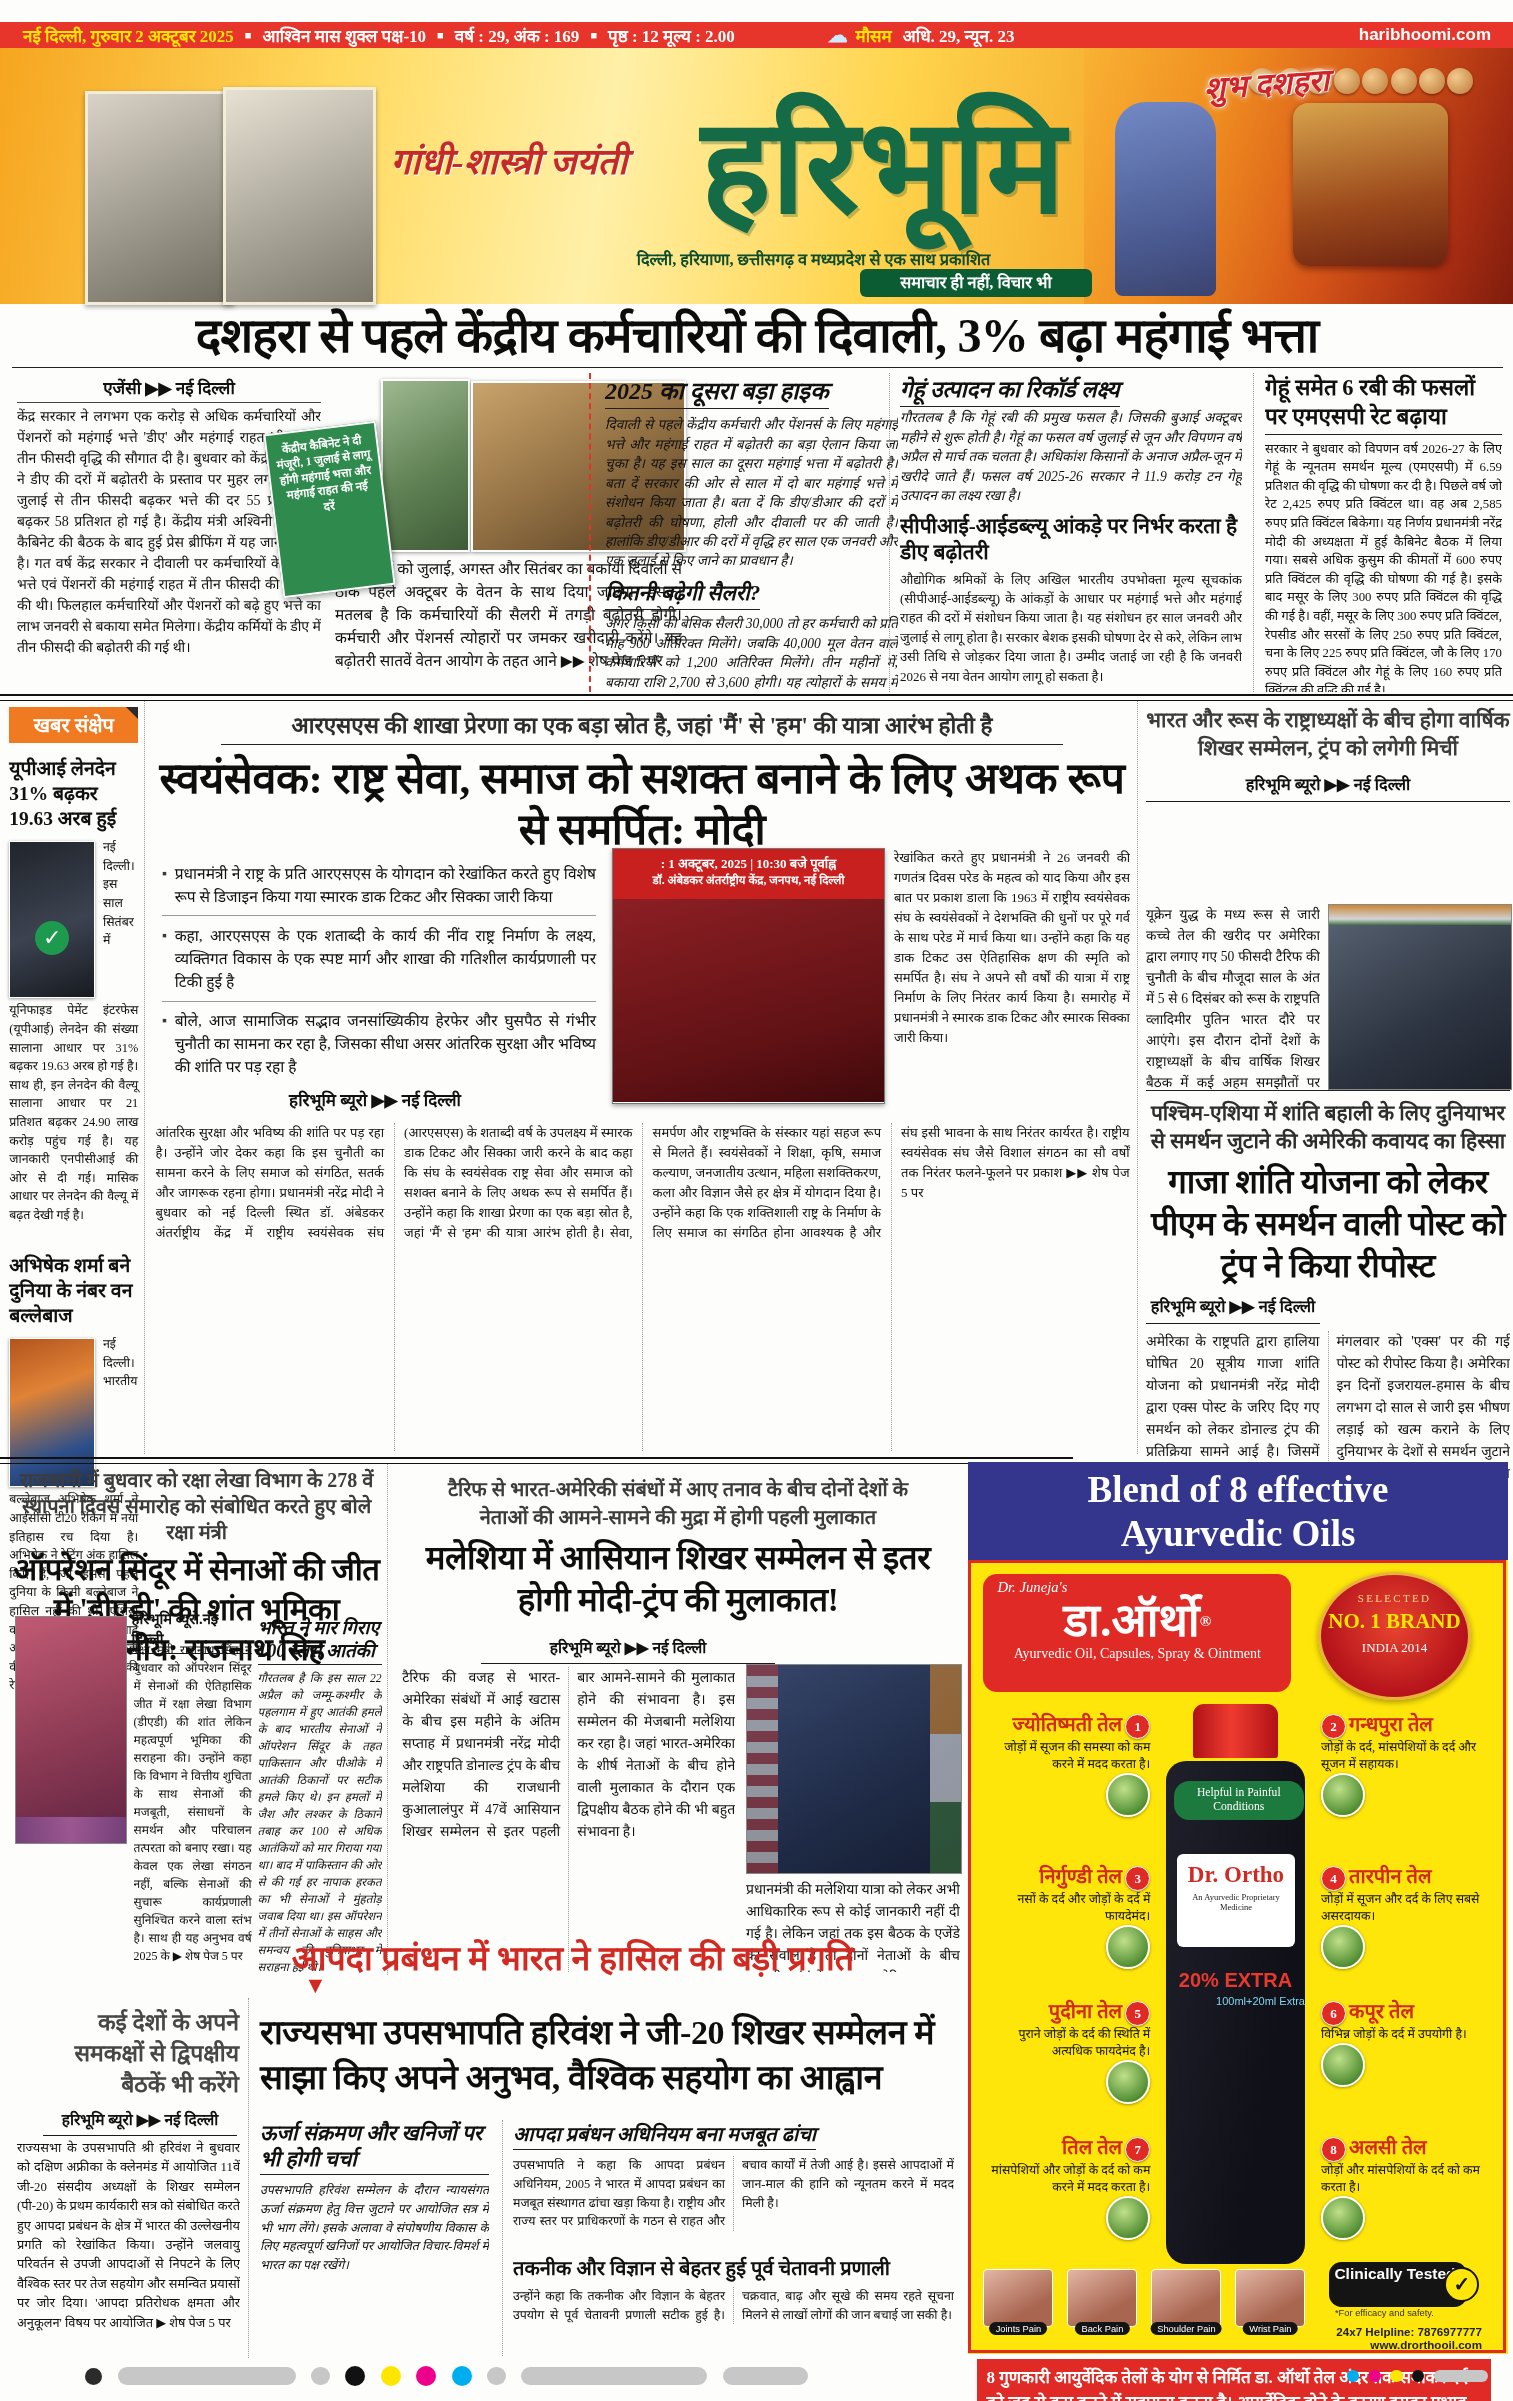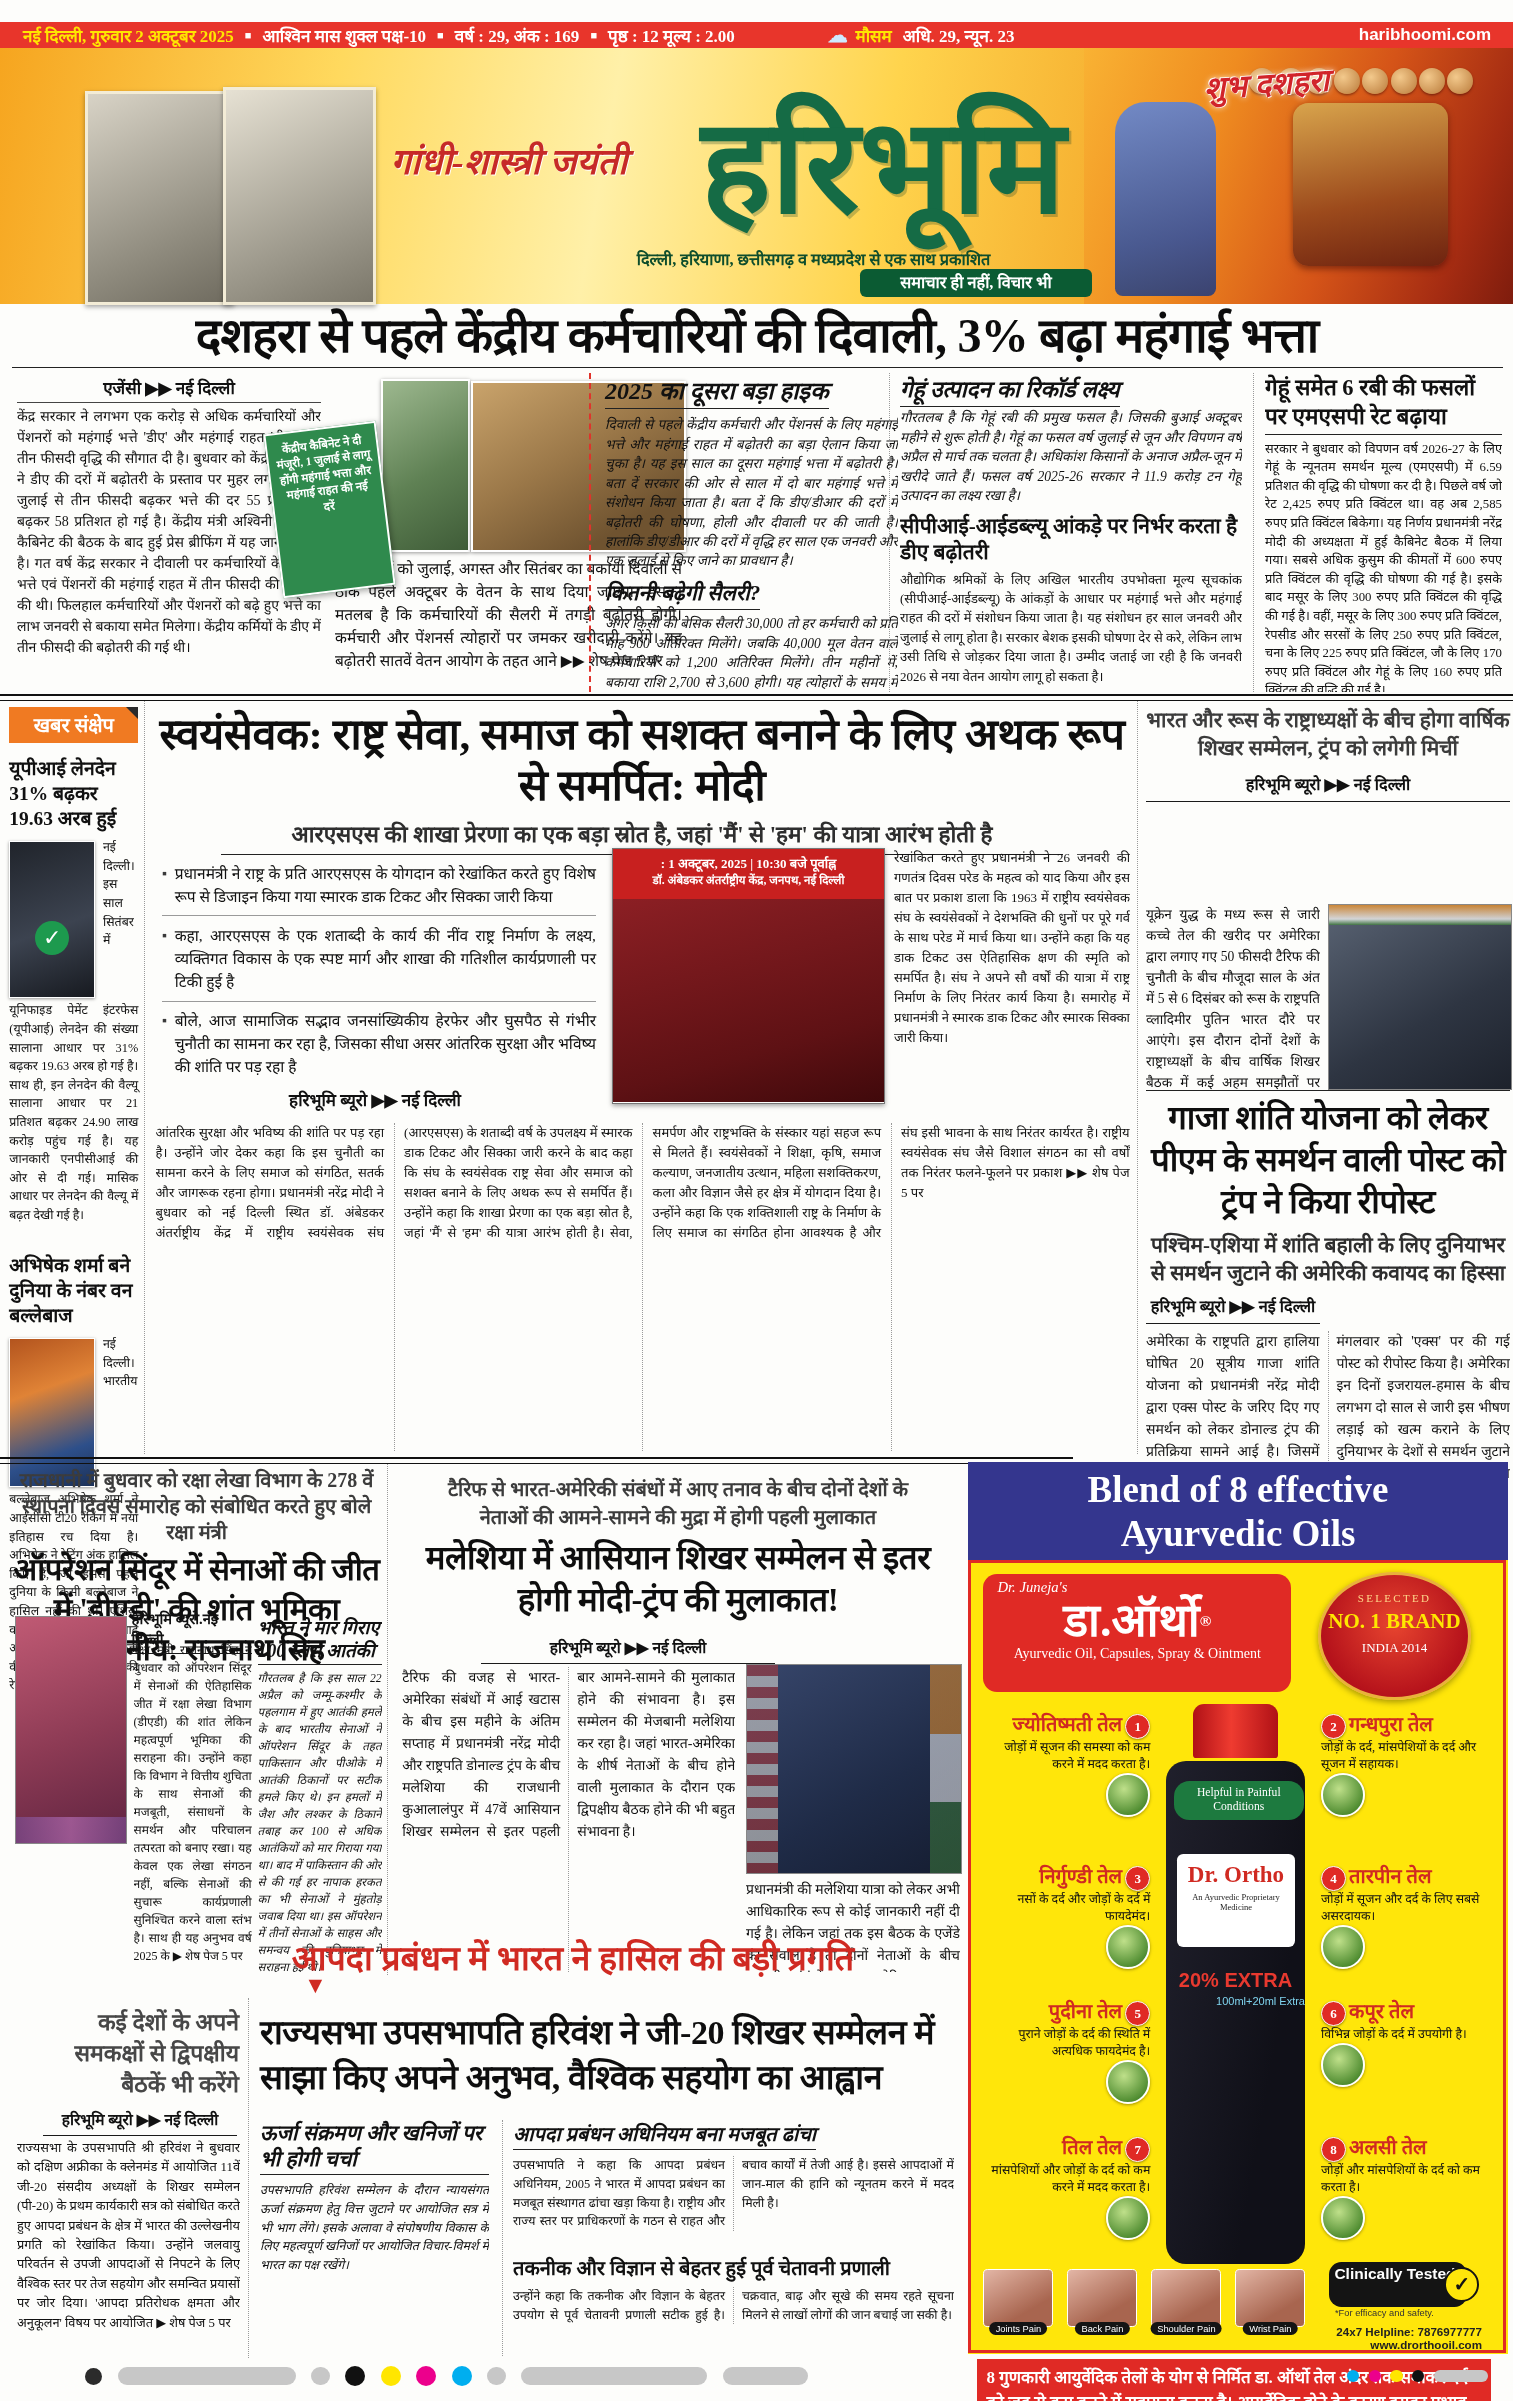--- a/index.html
+++ b/index.html
@@ -187,25 +187,25 @@
       <span>अभिषेक शर्मा बने दुनिया के नंबर वन बल्लेबाज</span>
     </div>
     <div class="body-t" style="font-size:12.4px;line-height:18.6px;margin-top:7.7px;">
       <div class="float-ph ph-cric" style="width:84px;height:147px;"></div>
       <span>नई दिल्ली। भारतीय बल्लेबाज अभिषेक शर्मा ने आईसीसी टी20 रैंकिंग में नया इतिहास रच दिया है। अभिषेक ने रेटिंग अंक हासिल किए हैं, जो इससे पहले दुनिया के किसी बल्लेबाज ने हासिल नहीं की थी। एशिया कप 2025 के तुरंत बाद आईसीसी ने टी20 बल्लेबाजों की रैंकिंग जारी की है। उनकी रेटिंग 926 है।</span>
     </div>
   </div>
   <div class="abs dotdiv" style="left:144px;top:701px;height:753px;"></div>
 
   <div class="abs" style="left:151px;top:701px;width:982px;height:755px;">
+    <div class="ctr kicker" style="margin:7.7px 70px 0 70px;font-size:22.5px;padding-bottom:4.6px;border-bottom:1.5px solid #222;">
+      <span>आरएसएस की शाखा प्रेरणा का एक बड़ा स्रोत है, जहां 'मैं' से 'हम' की यात्रा आरंभ होती है</span>
+    </div>
     <div class="ctr h2" style="margin-top:7.7px;font-size:43px;line-height:51px;">
       <span>स्वयंसेवक: राष्ट्र सेवा, समाज को सशक्त बनाने के लिए अथक रूप से समर्पित: मोदी</span>
-    </div>
-    <div class="ctr kicker" style="margin:7.7px 70px 0 70px;font-size:22.5px;padding-bottom:4.6px;border-bottom:1.5px solid #222;">
-      <span>आरएसएस की शाखा प्रेरणा का एक बड़ा स्रोत है, जहां 'मैं' से 'हम' की यात्रा आरंभ होती है</span>
     </div>
     <div class="abs" style="left:11px;top:153px;width:434px;height:232px;font-size:15.5px;line-height:23px;">
       <div class="bullet" style="border-bottom:0.8px solid #9a9a9a;">
           <span class="bmark">▪</span>
           <span class="just">प्रधानमंत्री ने राष्ट्र के प्रति आरएसएस के योगदान को रेखांकित करते हुए विशेष रूप से डिजाइन किया गया स्मारक डाक टिकट और सिक्का जारी किया</span>
         </div>
       <div class="bullet" style="border-bottom:0.8px solid #9a9a9a;">
           <span class="bmark">▪</span>
           <span class="just">कहा, आरएसएस के एक शताब्दी के कार्य की नींव राष्ट्र निर्माण के लक्ष्य, व्यक्तिगत विकास के एक स्पष्ट मार्ग और शाखा की गतिशील कार्यप्रणाली पर टिकी हुई है</span>
         </div>
@@ -242,25 +242,25 @@
     </div>
     <div class="abs ph-putin" style="left:182px;top:203px;width:182px;height:184px;border:1.5px solid #888;">
       <div style="height:20px;background:linear-gradient(180deg,#e8902a,#f3f3f3 70%,#3d7a3a);opacity:.8;"></div>
     </div>
     <div class="abs body-t ovh" style="left:0;top:203px;width:174px;height:186px;font-size:13.6px;line-height:21px;">
       <span>यूक्रेन युद्ध के मध्य रूस से जारी कच्चे तेल की खरीद पर अमेरिका द्वारा लगाए गए 50 फीसदी टैरिफ की चुनौती के बीच मौजूदा साल के अंत में 5 से 6 दिसंबर को रूस के राष्ट्रपति व्लादिमीर पुतिन भारत दौरे पर आएंगे। इस दौरान दोनों देशों के राष्ट्राध्यक्षों के बीच वार्षिक शिखर बैठक में कई अहम समझौतों पर मुहर लगेगी। पुतिन की यह यात्रा अमेरिका के राष्ट्रपति ट्रंप को मिर्ची लगाएगी। क्योंकि वे भारत- ▶ शेष पेज 5 पर</span>
     </div>
   </div>
 
   <div class="abs" style="left:1146px;top:1090px;width:364px;height:364px;border-top:1.5px solid #222;">
+    <div class="ctr kicker" style="font-size:21px;line-height:28px;margin-top:7.7px;">
+      <span>पश्चिम-एशिया में शांति बहाली के लिए दुनियाभर से समर्थन जुटाने की अमेरिकी कवायद का हिस्सा</span>
+    </div>
     <div class="ctr h2" style="font-size:33px;line-height:42px;margin-top:6.2px;">
       <span>गाजा शांति योजना को लेकर पीएम के समर्थन वाली पोस्ट को ट्रंप ने किया रीपोस्ट</span>
-    </div>
-    <div class="ctr kicker" style="font-size:21px;line-height:28px;margin-top:7.7px;">
-      <span>पश्चिम-एशिया में शांति बहाली के लिए दुनियाभर से समर्थन जुटाने की अमेरिकी कवायद का हिस्सा</span>
     </div>
     <div class="ctr byline rule-b" style="font-size:16.3px;margin-top:7.7px;padding-bottom:6.2px;width:174px;">
       <span>हरिभूमि ब्यूरो ▶▶ नई दिल्ली</span>
     </div>
     <div class="body-t cols2 ovh" style="margin-top:7.7px;height:164px;font-size:14px;line-height:22px;">
       <span>अमेरिका के राष्ट्रपति द्वारा हालिया घोषित 20 सूत्रीय गाजा शांति योजना को प्रधानमंत्री नरेंद्र मोदी द्वारा एक्स पोस्ट के जरिए दिए गए समर्थन को लेकर डोनाल्ड ट्रंप की प्रतिक्रिया सामने आई है। जिसमें उन्होंने भारत के पीएम की बीते मंगलवार को 'एक्स' पर की गई पोस्ट को रीपोस्ट किया है। अमेरिका इन दिनों इजरायल-हमास के बीच लगभग दो साल से जारी इस भीषण लड़ाई को खत्म कराने के लिए दुनियाभर के देशों से समर्थन जुटाने में लगा हुआ है। जानकार भारतीय पीएम की पोस्ट को राष्ट्रपति ट्रंप द्वारा रीपोस्ट करने के पीछे भी इसी तथ्य को ही वजह के रूप में देख ▶▶ शेष पेज 5 पर</span>
     </div>
   </div>
 
   <div class="abs thickrule" style="left:0;top:1457px;width:1073px;"></div>

